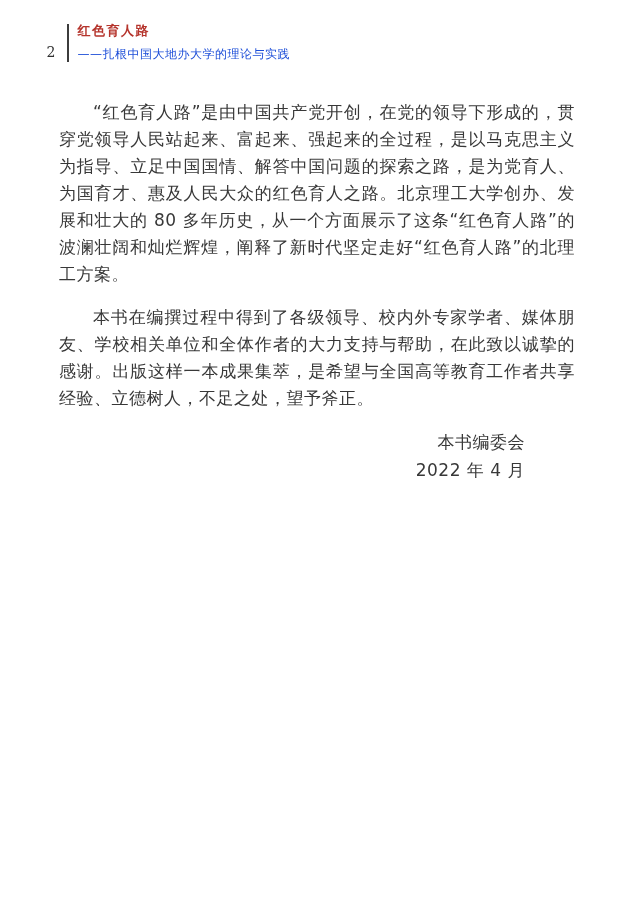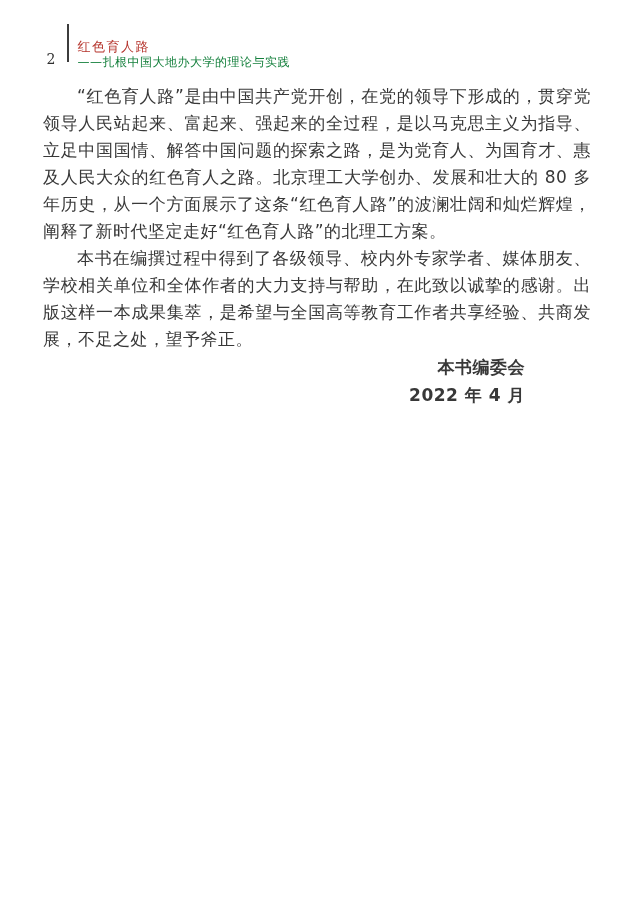--- a/index.html
+++ b/index.html
@@ -34,78 +34,77 @@
   }
   .header-divider {
     width: 1.5px;
     background: #3c3c3c;
     margin: 1px 9px 0 3px;
     height: 38px;
   }
   .header-titles { padding-top: 0; }
   .book-title {
     font-size: 13px;
-    font-weight: normal;
+    font-weight: bold;
     letter-spacing: 1.5px;
     color: #b5342c;
     line-height: 16px;
-    margin-top: 16px;
   }
   .book-subtitle {
     font-size: 12px;
-    color: #15803d;
+    color: #1d4ed8;
     line-height: 14px;
+    margin-top: 8px;
     letter-spacing: 0.5px;
   }
 
   
   .preface {
     position: absolute;
     left: 43px; top: 83px;
     width: 548px;
   }
   .preface p {
-    margin: 0;
+    margin: 16px;
     text-indent: 2em;
     font-size: 17px;
     line-height: 27px;
     text-align: justify;
     color: #383838;
     letter-spacing: 0.5px;
   }
   .signature-block {
     margin-top: 0;
     text-align: right;
     padding-right: 66px;
   }
   .signature-block div {
     font-size: 17px;
     line-height: 28px;
     color: #383838;
     letter-spacing: 0.5px;
-    font-weight: bold;
   }
 </style>
 </head>
 <body>
 
 <div class="page">
 
   <div class="header">
     <div class="page-number">2</div>
     <div class="header-divider"></div>
     <div class="header-titles">
       <div class="book-title">红色育人路</div>
       <div class="book-subtitle">——扎根中国大地办大学的理论与实践</div>
     </div>
   </div>
 
   <div class="preface">
     <p>“红色育人路”是由中国共产党开创，在党的领导下形成的，贯穿党领导人民站起来、富起来、强起来的全过程，是以马克思主义为指导、立足中国国情、解答中国问题的探索之路，是为党育人、为国育才、惠及人民大众的红色育人之路。北京理工大学创办、发展和壮大的 80 多年历史，从一个方面展示了这条“红色育人路”的波澜壮阔和灿烂辉煌，阐释了新时代坚定走好“红色育人路”的北理工方案。</p>
-    <p>本书在编撰过程中得到了各级领导、校内外专家学者、媒体朋友、学校相关单位和全体作者的大力支持与帮助，在此致以诚挚的感谢。出版这样一本成果集萃，是希望与全国高等教育工作者共享经验、共商发展，不足之处，望予斧正。</p>
+    <p>本书在编撰过程中得到了各级领导、校内外专家学者、媒体朋友、学校相关单位和全体作者的大力支持与帮助，在此致以诚挚的感谢。出版这样一本成果集萃，是希望与全国高等教育工作者共享经验、立德树人，不足之处，望予斧正。</p>
 
     <div class="signature-block">
       <div>本书编委会</div>
       <div>2022 年 4 月</div>
     </div>
   </div>
 
 </div>
 
 </body></html>

